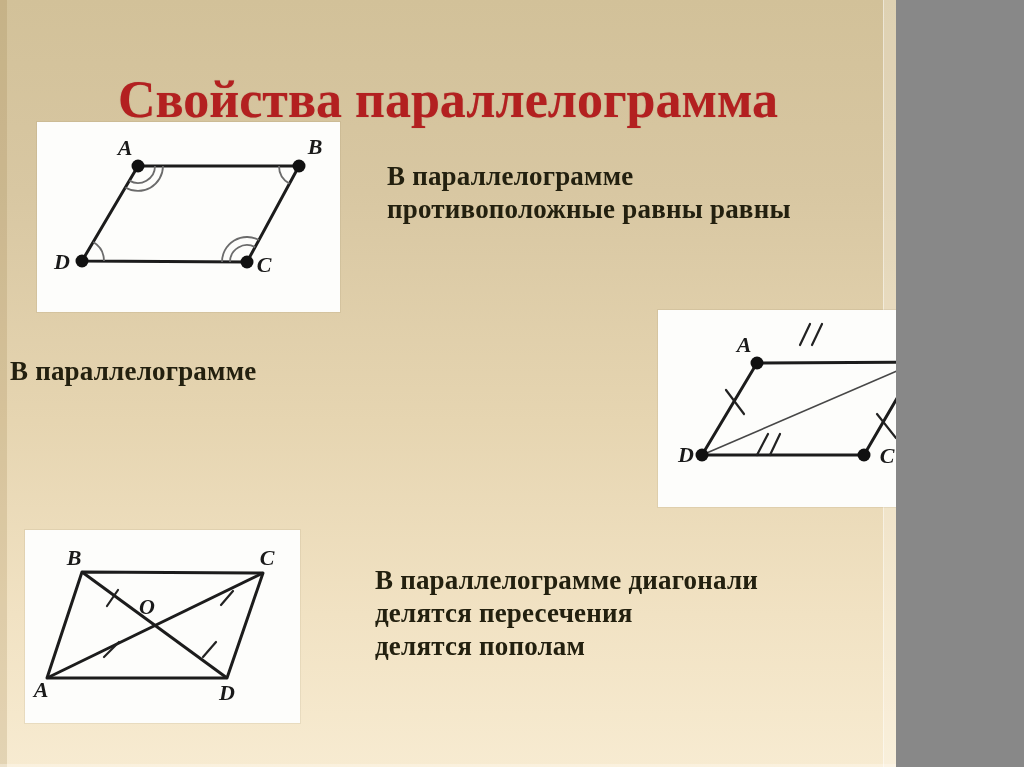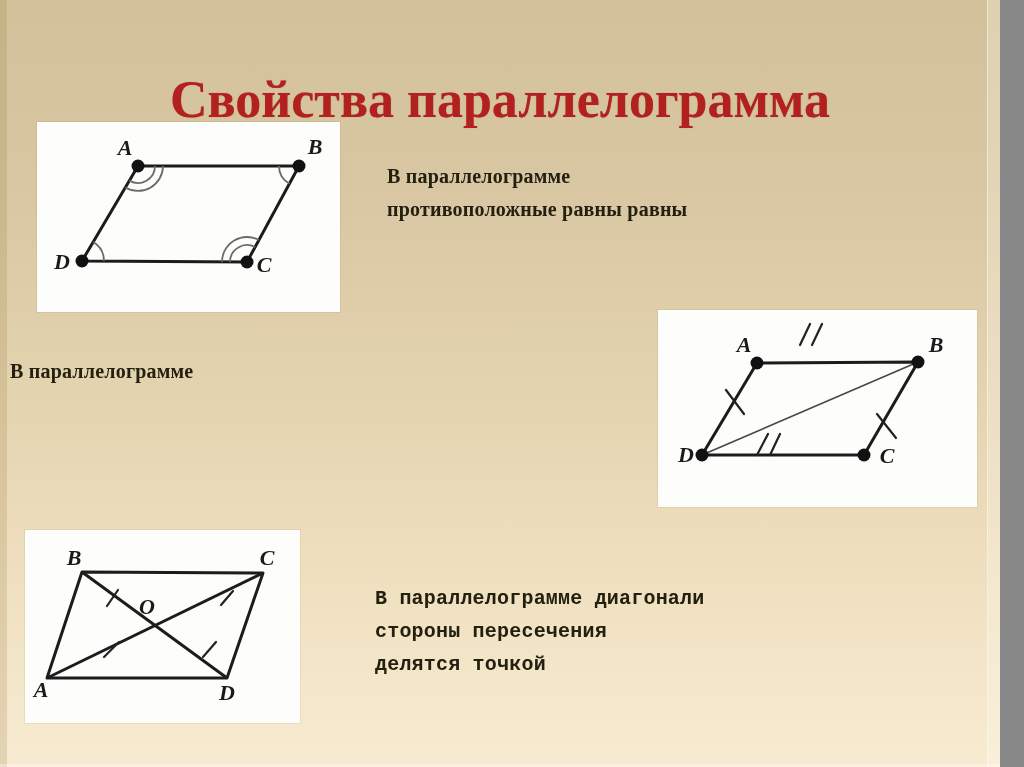--- a/index.html
+++ b/index.html
@@ -1,41 +1,41 @@
 <!DOCTYPE html>
 <html><head>
 <meta charset="utf-8">
 <style>
   html,body{margin:0;padding:0;background:#888;}
   .slide{
     position:relative;
-    width:1000px;height:767px;
+    width:896px;height:767px;
     overflow:hidden;
     font-family:"Liberation Serif", serif;
     background:linear-gradient(180deg,#d2c199 0%,#d8c7a2 25%,#e6d5b1 55%,#f1e2c3 80%,#f7ebd1 100%);
   }
   .edge-left{position:absolute;left:0;top:0;width:7px;height:100%;background:rgba(150,118,66,0.20);}
   .edge-right{position:absolute;right:0;top:0;width:12px;height:100%;background:rgba(255,253,246,0.28);border-left:1px solid rgba(255,255,255,0.45);}
   .edge-bottom{position:absolute;left:0;bottom:0;width:100%;height:3px;background:rgba(255,253,246,0.35);}
   .title{
     position:absolute;top:34px;left:0;width:100%;
     text-align:center;font-size:52px;line-height:62px;font-weight:bold;
     color:#b32020;
     text-shadow:0 0 1px rgba(120,20,20,0.35);
   }
   .prop{
     position:absolute;
     color:#23200f;font-weight:bold;
-    font-size:20px;line-height:33px;
+    font-size:27px;line-height:33px;
     letter-spacing:0.2px;
   }
   .prop .line{white-space:pre-wrap;}
   .prop-angles{left:387px;top:160px;}
   .prop-sides{left:10px;top:355px;}
-  .prop-diagonals{left:375px;top:582px;font-family:Liberation Mono, monospace;}
+  .prop-diagonals{left:375px;top:564px;}
   .figure{
     position:absolute;background:#fdfdfb;
     box-shadow:0 0 0 1px rgba(90,75,40,0.08);
   }
   .fig-1{left:37px;top:122px;width:303px;height:190px;}
   .fig-2{left:658px;top:310px;width:319px;height:197px;}
   .fig-3{left:25px;top:530px;width:275px;height:193px;}
   .figure svg{display:block;width:100%;height:100%;}
   .vlabel{
     font-family:"Liberation Serif", serif;
@@ -121,16 +121,16 @@
       <text class="vlabel" x="49" y="35">B</text>
       <text class="vlabel" x="242" y="35">C</text>
       <text class="vlabel" x="16" y="167">A</text>
       <text class="vlabel" x="202" y="170">D</text>
       <text class="vlabel" x="122" y="84">O</text>
     </svg>
   </div>
 
   <div class="prop prop-diagonals">
     <div class="line">В параллелограмме диагонали</div>
-    <div class="line">стороны пересечения</div>
-    <div class="line">делятся точкой</div>
+    <div class="line">делятся пересечения</div>
+    <div class="line">делятся пополам</div>
   </div>
 </div>
 
 </body></html>

